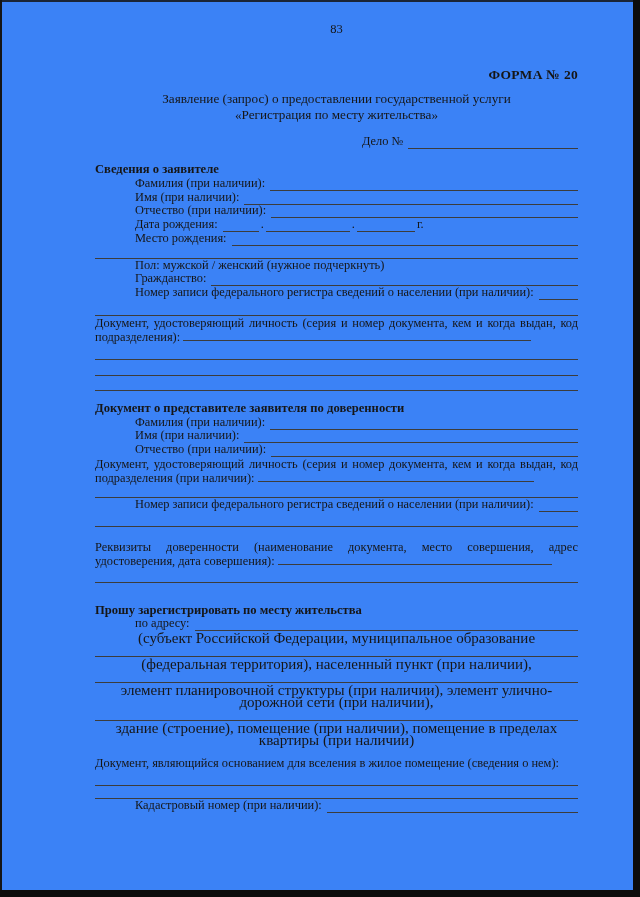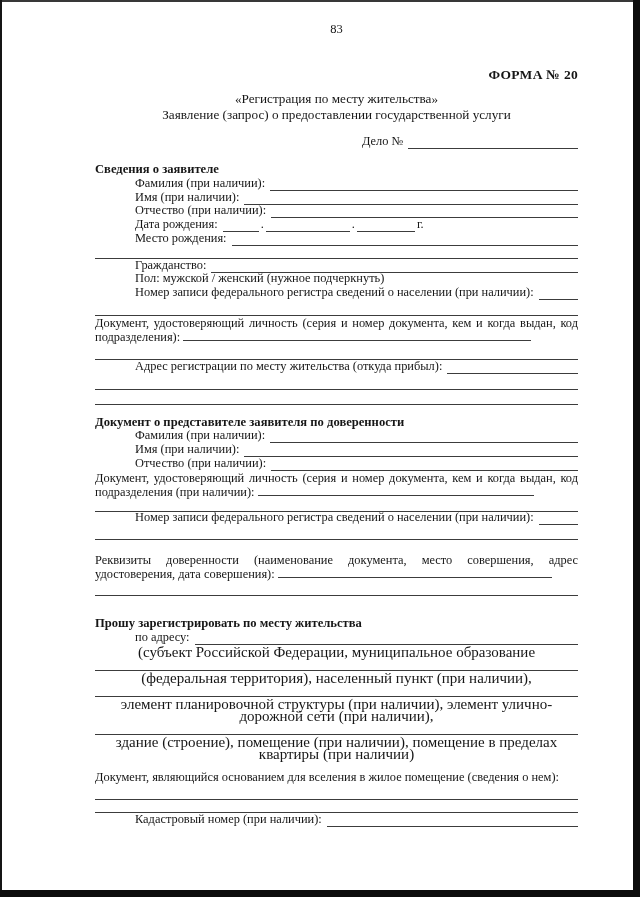--- a/index.html
+++ b/index.html
@@ -1,20 +1,20 @@
 <!DOCTYPE html>
 <html><head>
 <meta charset="utf-8">
 <style>
   * { box-sizing: border-box; margin: 0; padding: 0; }
   html, body { background: #888; }
   .page {
     position: relative;
     width: 640px; height: 897px;
-    background: #ffffff;
+    background: #3b82f6;
     color: #161616;
     font-family: "Liberation Serif", "DejaVu Serif", serif;
     font-size: 12.4px;
     overflow: hidden;
   }
   
   .edge { position: absolute; background: #151515; }
   .edge-top    { top: 0; left: 0; width: 100%; height: 2px; opacity: .85; }
   .edge-left   { top: 0; left: 0; width: 2px; height: 100%; }
   .edge-right  { top: 0; right: 0; width: 7px; height: 100%; background: #0c0c0c; }
@@ -52,22 +52,22 @@
   <div class="edge edge-top"></div>
   <div class="edge edge-left"></div>
   <div class="edge edge-right"></div>
   <div class="edge edge-bottom"></div>
 
   <div class="content">
 
     <div class="page-number">83</div>
     <div class="form-no">ФОРМА № 20</div>
     <div class="doc-title">
+      <div>Заявление (запрос) о предоставлении государственной услуги</div>
       <div>«Регистрация по месту жительства»</div>
-      <div>Заявление (запрос) о предоставлении государственной услуги</div>
     </div>
 
     <div class="row case-row">
       <span class="lbl">Дело №</span>
       <span class="fill"></span>
     </div>
 
     <div class="heading mt13">Сведения о заявителе</div>
 
     <div class="row">
@@ -90,40 +90,36 @@
       <span class="sep">.</span>
       <span class="fill-w" style="width:58px"></span>
       <span class="sep">г.</span>
     </div>
     <div class="row">
       <span class="lbl">Место рождения:</span>
       <span class="fill"></span>
     </div>
     <div class="hr-row h13"></div>
     <div class="row">
+      <span class="lbl">Пол: мужской / женский (нужное подчеркнуть)</span>
+    </div>
+    <div class="row">
       <span class="lbl">Гражданство:</span>
       <span class="fill"></span>
-    </div>
-    <div class="row">
-      <span class="lbl">Пол: мужской / женский (нужное подчеркнуть)</span>
     </div>
     <div class="row">
       <span class="lbl">Номер записи федерального регистра сведений о населении (при наличии):</span>
       <span class="fill"></span>
     </div>
     <div class="hr-row h16"></div>
     <p class="just">
       <span>Документ, удостоверяющий личность (серия и номер документа, кем и когда выдан, код подразделения):</span>
       <span class="fill-in" style="width:348px"></span>
     </p>
     <div class="hr-row h16"></div>
-    <div class="row">
-      <span class="lbl">Адрес регистрации по месту жительства (откуда прибыл):</span>
-      <span class="fill"></span>
-    </div>
     <div class="hr-row h16"></div>
     <div class="hr-row"></div>
 
     <div class="heading mt10">Документ о представителе заявителя по доверенности</div>
 
     <div class="row">
       <span class="lbl">Фамилия (при наличии):</span>
       <span class="fill"></span>
     </div>
     <div class="row">

